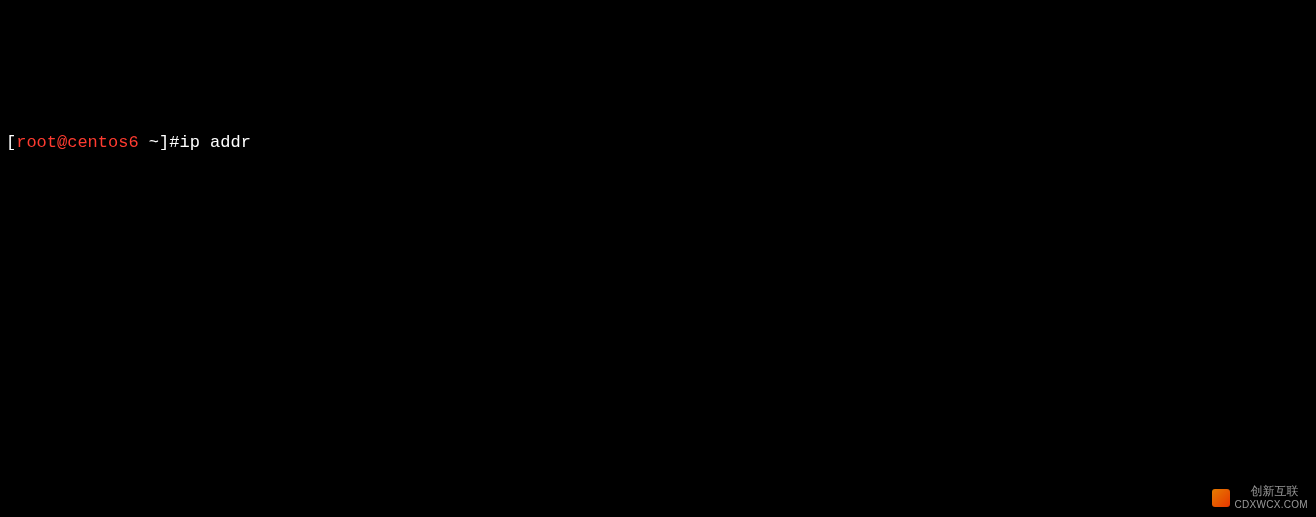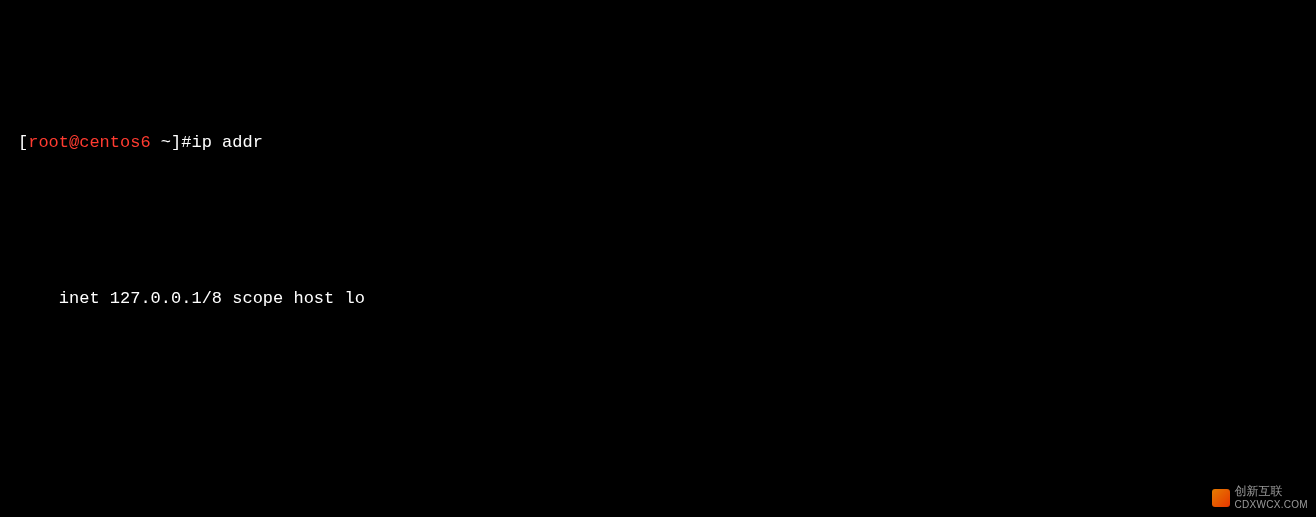--- a/index.html
+++ b/index.html
@@ -9,21 +9,21 @@
     height: 517px;
     background: #000;
     overflow: hidden;
     font-family: "Courier New", Courier, monospace;
     font-size: 17px;
     line-height: 26px;
     color: #fff;
   }
   .term {
     position: relative;
-    padding: 0 18px;
+    padding: 0 6px;
     white-space: pre;
     width: 1316px;
     height: 517px;
     box-sizing: border-box;
   }
   .line { white-space: pre; position: relative; }
   .bracket { color: #fff; }
   .user { color: #ff3b30; }
   .at   { color: #ff3b30; }
   .host { color: #ff3b30; }
@@ -49,35 +49,34 @@
     background: linear-gradient(135deg,#ff8a00,#ff3d00);
     margin-right: 4px;
     display: inline-block;
   }
   .watermark .txt {
     display: inline-flex;
     flex-direction: column;
     align-items: flex-start;
     color: #aaa;
   }
-  .watermark .txt .a { font-size: 12px; }
+  .watermark .txt .a { font-size: 12px; margin-left: 16px; }
   .watermark .txt .b { font-size: 10px; letter-spacing: 0.3px; }
 </style>
 </head>
 <body>
 
 <div class="term">
 
   
   <div class="line">
 <span class="bracket">[</span><span class="user">root</span><span class="at">@</span><span class="host">centos6</span><span class="tilde"> ~</span><span class="bracket">]</span><span class="hash">#</span><span class="cmd">ip addr</span>
   </div>
 
   
-  <div class="line">    inet 127.0.0.1/8 scope host lo</div>
   
   
 
   
   
   
 
   
   
   

